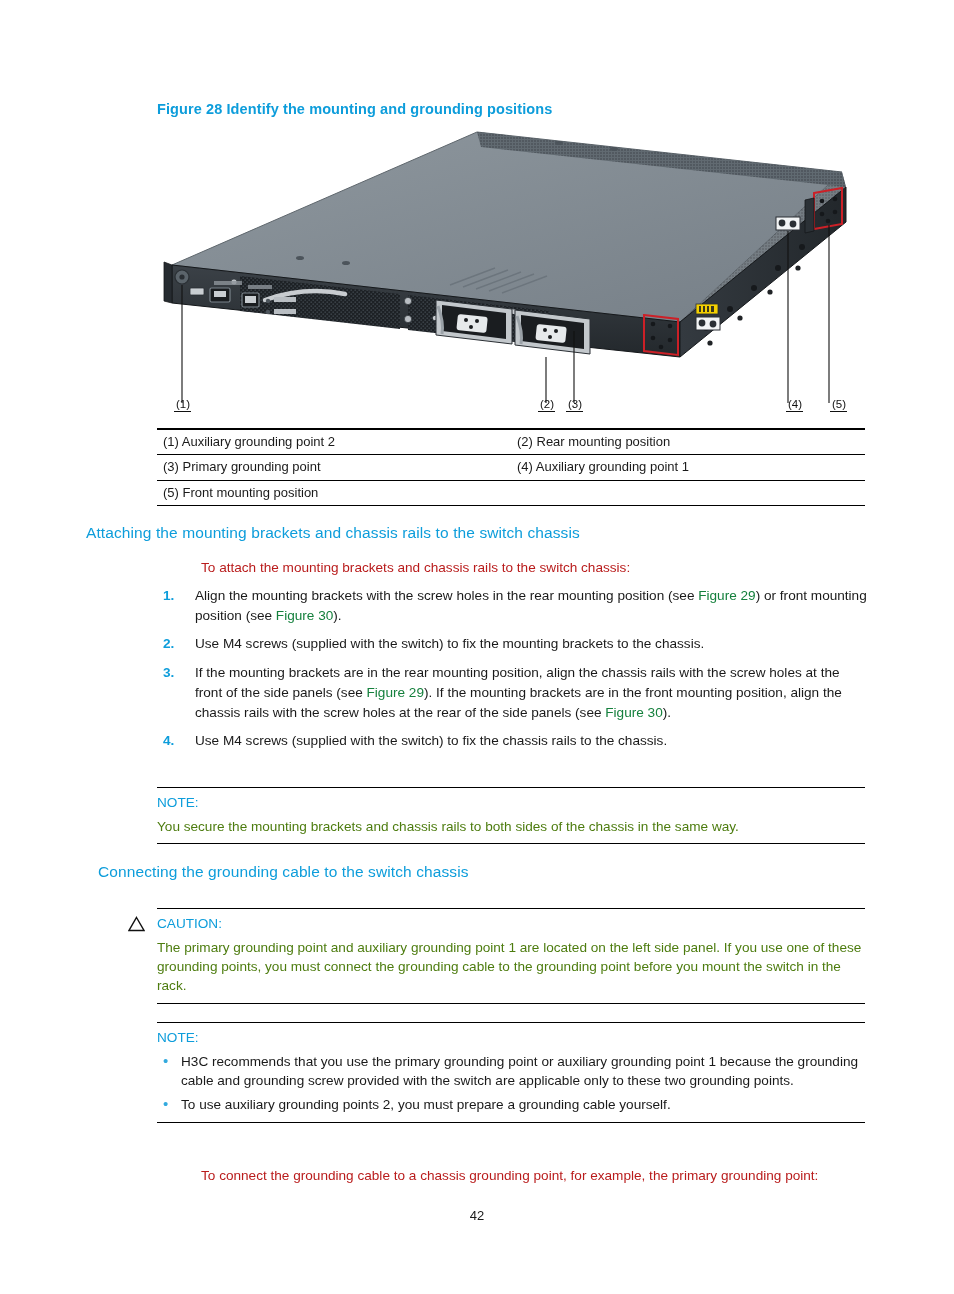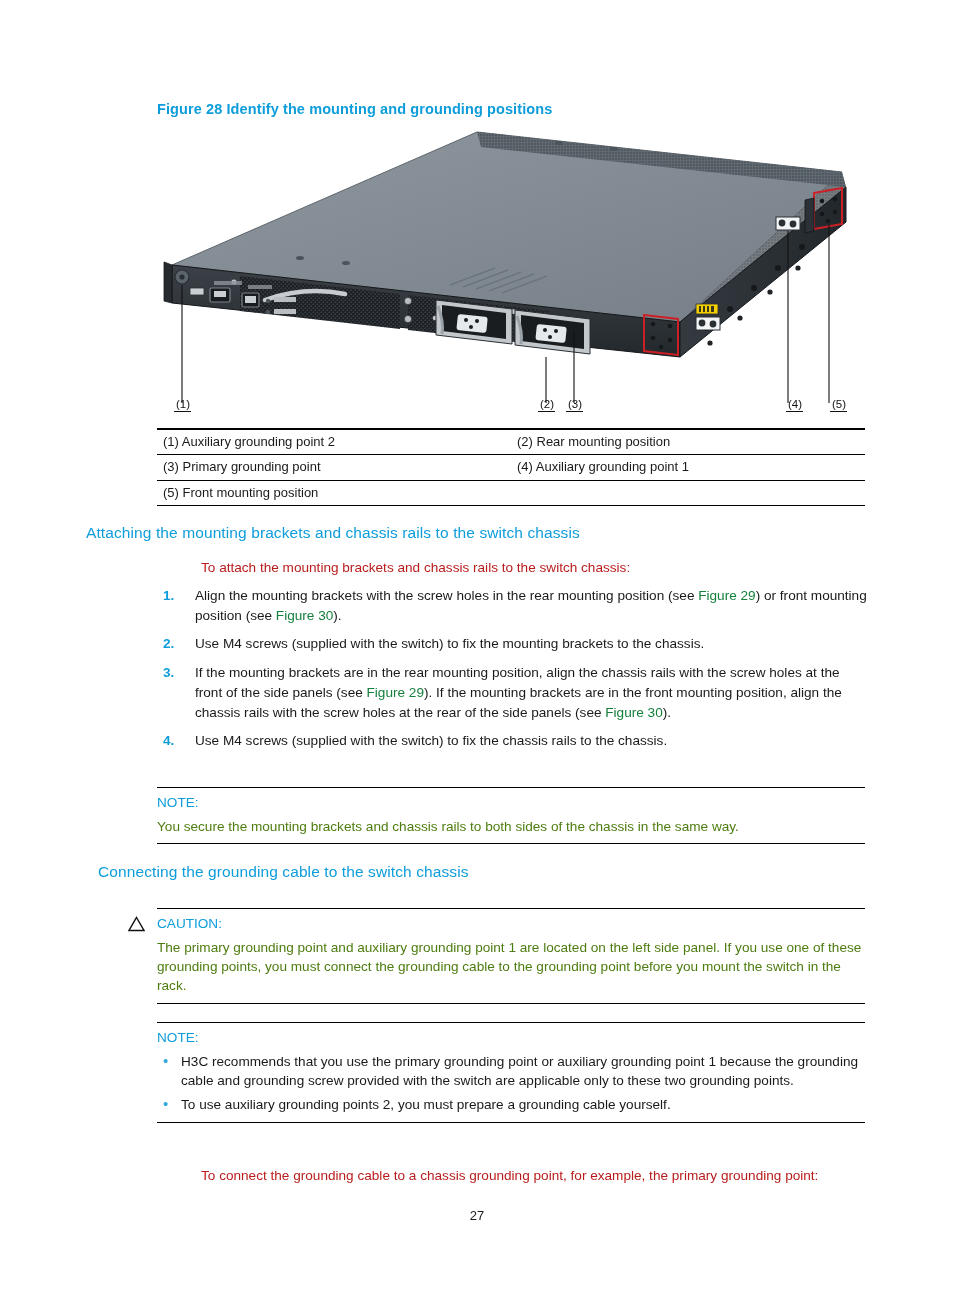--- a/index.html
+++ b/index.html
@@ -435,15 +435,15 @@
       </li>
       <li>
         <span class="dot">•</span>
         <span class="btxt">To use auxiliary grounding points 2, you must prepare a grounding cable yourself.</span>
       </li>
     </ul>
   </div>
 
   <div class="body-text" style="top:1166px;">To connect the grounding cable to a chassis grounding point, for example, the primary grounding point:</div>
 
-  <div class="page-num">27</div>
+  <div class="page-num">42</div>
 
 </div>
 
 </body></html>

